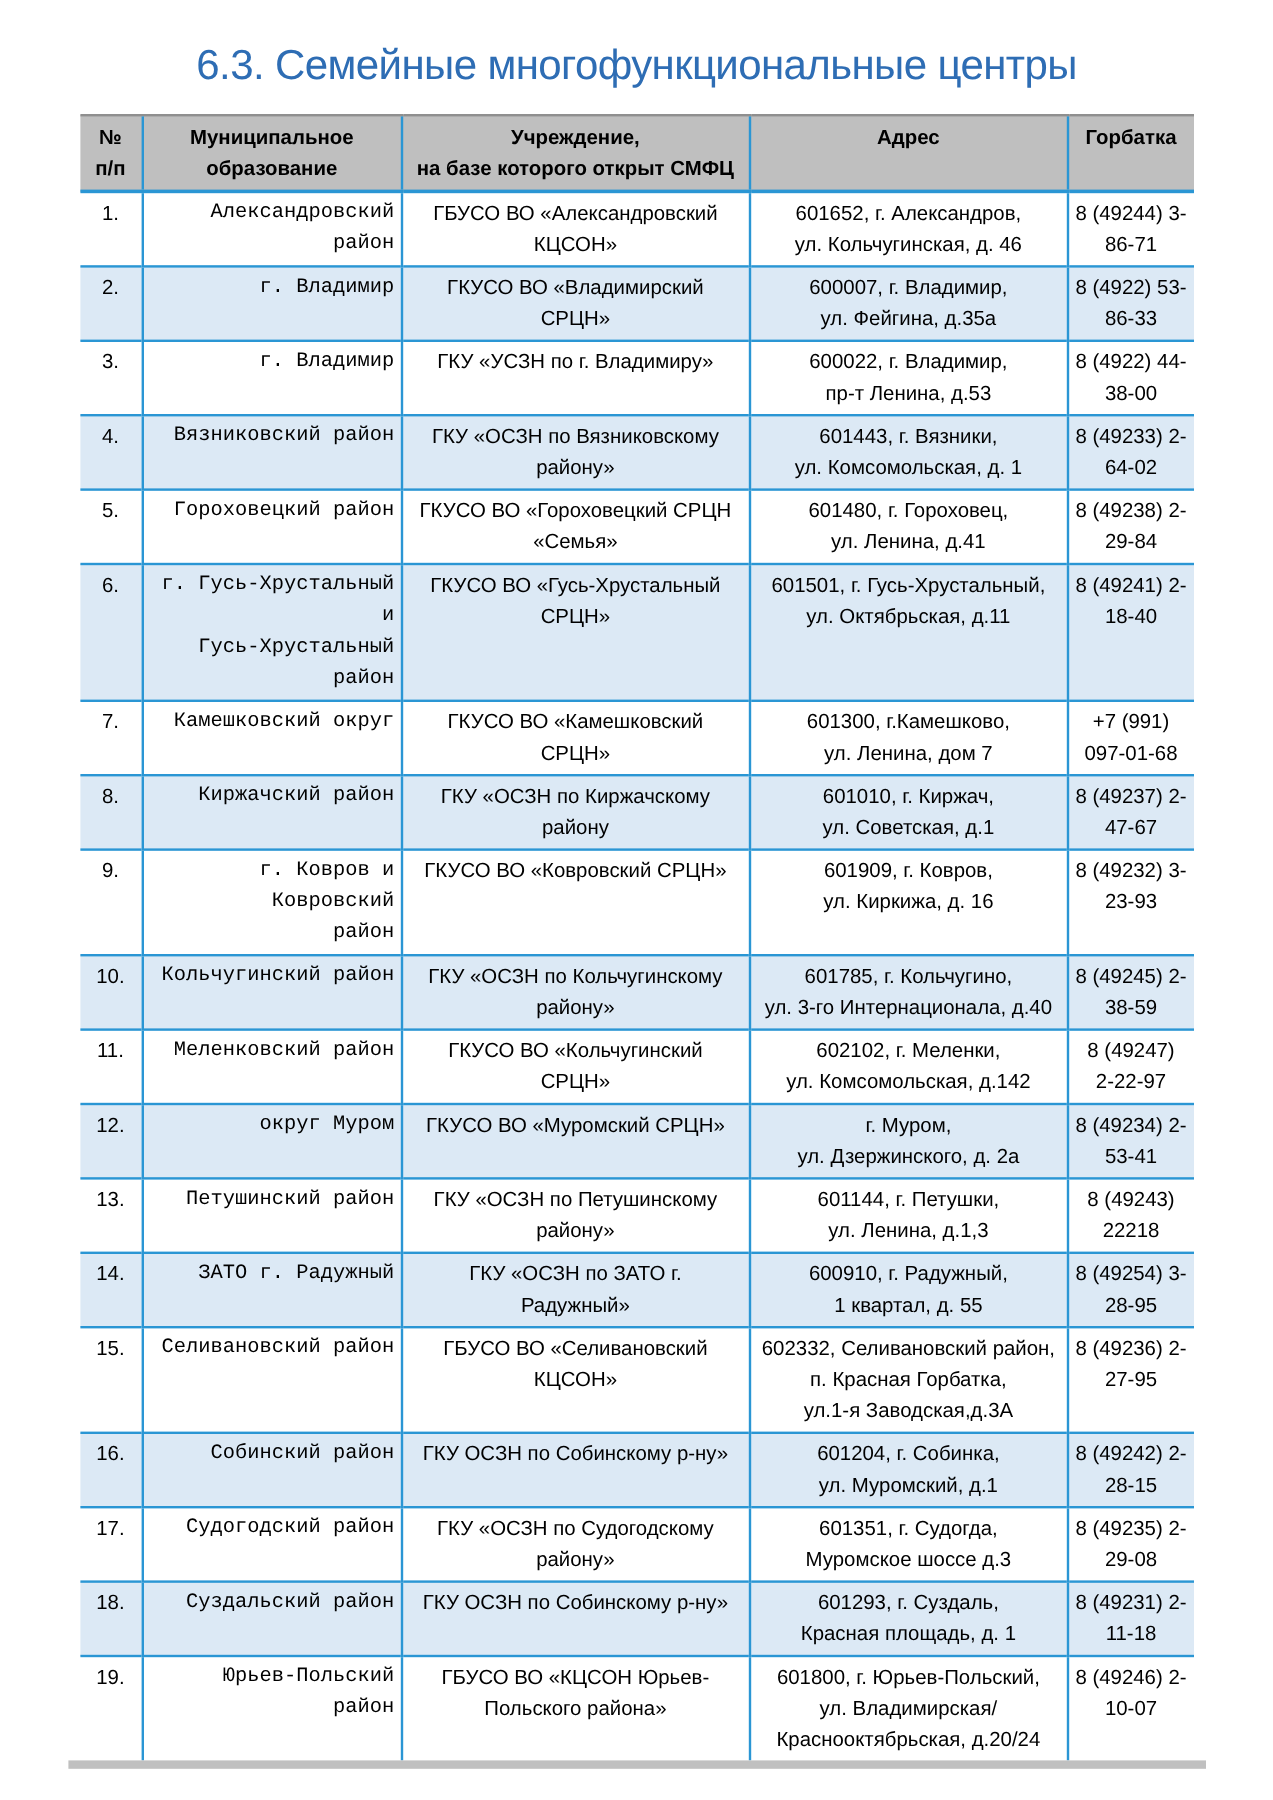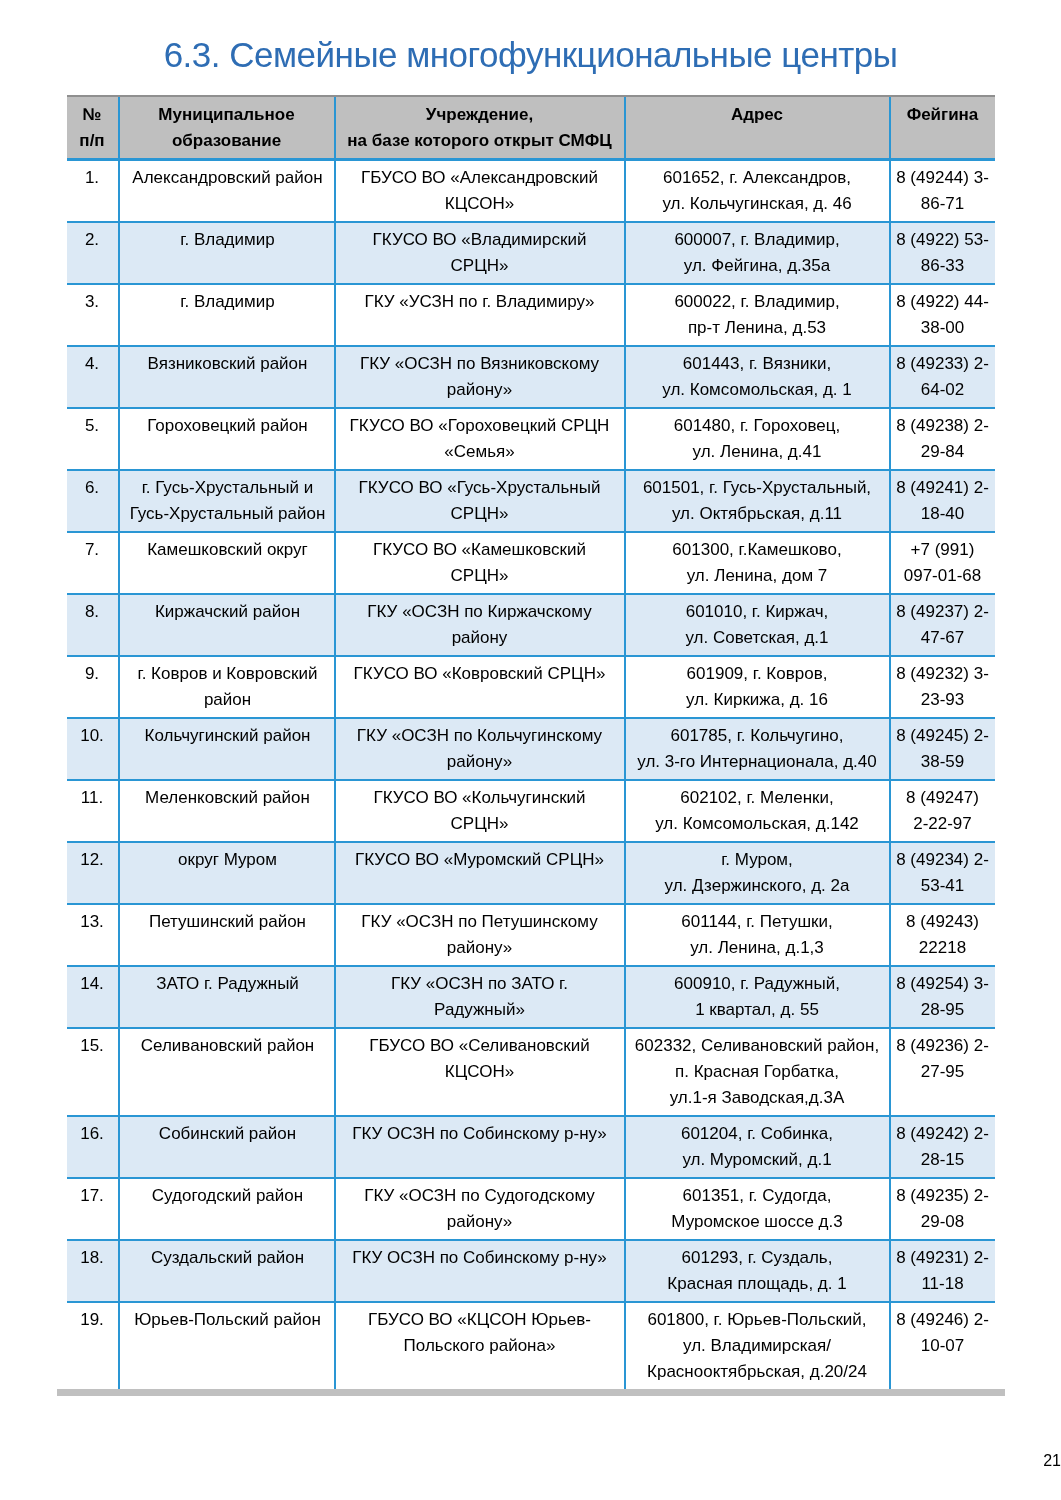--- a/index.html
+++ b/index.html
@@ -62,21 +62,21 @@
     line-height:26px;
     vertical-align:top;
     padding:4px 5px 4px 5px;
     white-space:pre-line;
     border-top:2px solid var(--border-blue);
     text-align:center;
     height:60px;
   }
   tbody tr:first-child td{border-top:none;}
   tbody tr.alt td{background:var(--row-alt-bg);}
-  tbody td.col-municipality{text-align:center;padding-left:7px;}
+  tbody td.col-municipality{text-align:right;padding-left:7px;font-family:Liberation Mono, monospace;}
   tbody td.col-num{text-align:center;}
   .bottom-bar{
     width:948px;
     height:7px;
     margin:0 auto;
     background:var(--bar-gray);
   }
   .page-number{
     text-align:right;
     margin-top:56px;
@@ -101,21 +101,21 @@
     </colgroup>
     <thead>
       <tr>
         <th>№
 п/п</th>
         <th>Муниципальное
 образование</th>
         <th>Учреждение,
 на базе которого открыт СМФЦ</th>
         <th>Адрес</th>
-        <th>Фейгина</th>
+        <th>Горбатка</th>
       </tr>
     </thead>
     <tbody>
         <tr>
           <td class="col-num">1.</td>
           <td class="col-municipality">Александровский район</td>
           <td class="col-institution">ГБУСО ВО «Александровский
 КЦСОН»</td>
           <td class="col-address">601652, г. Александров,
 ул. Кольчугинская, д. 46</td>

